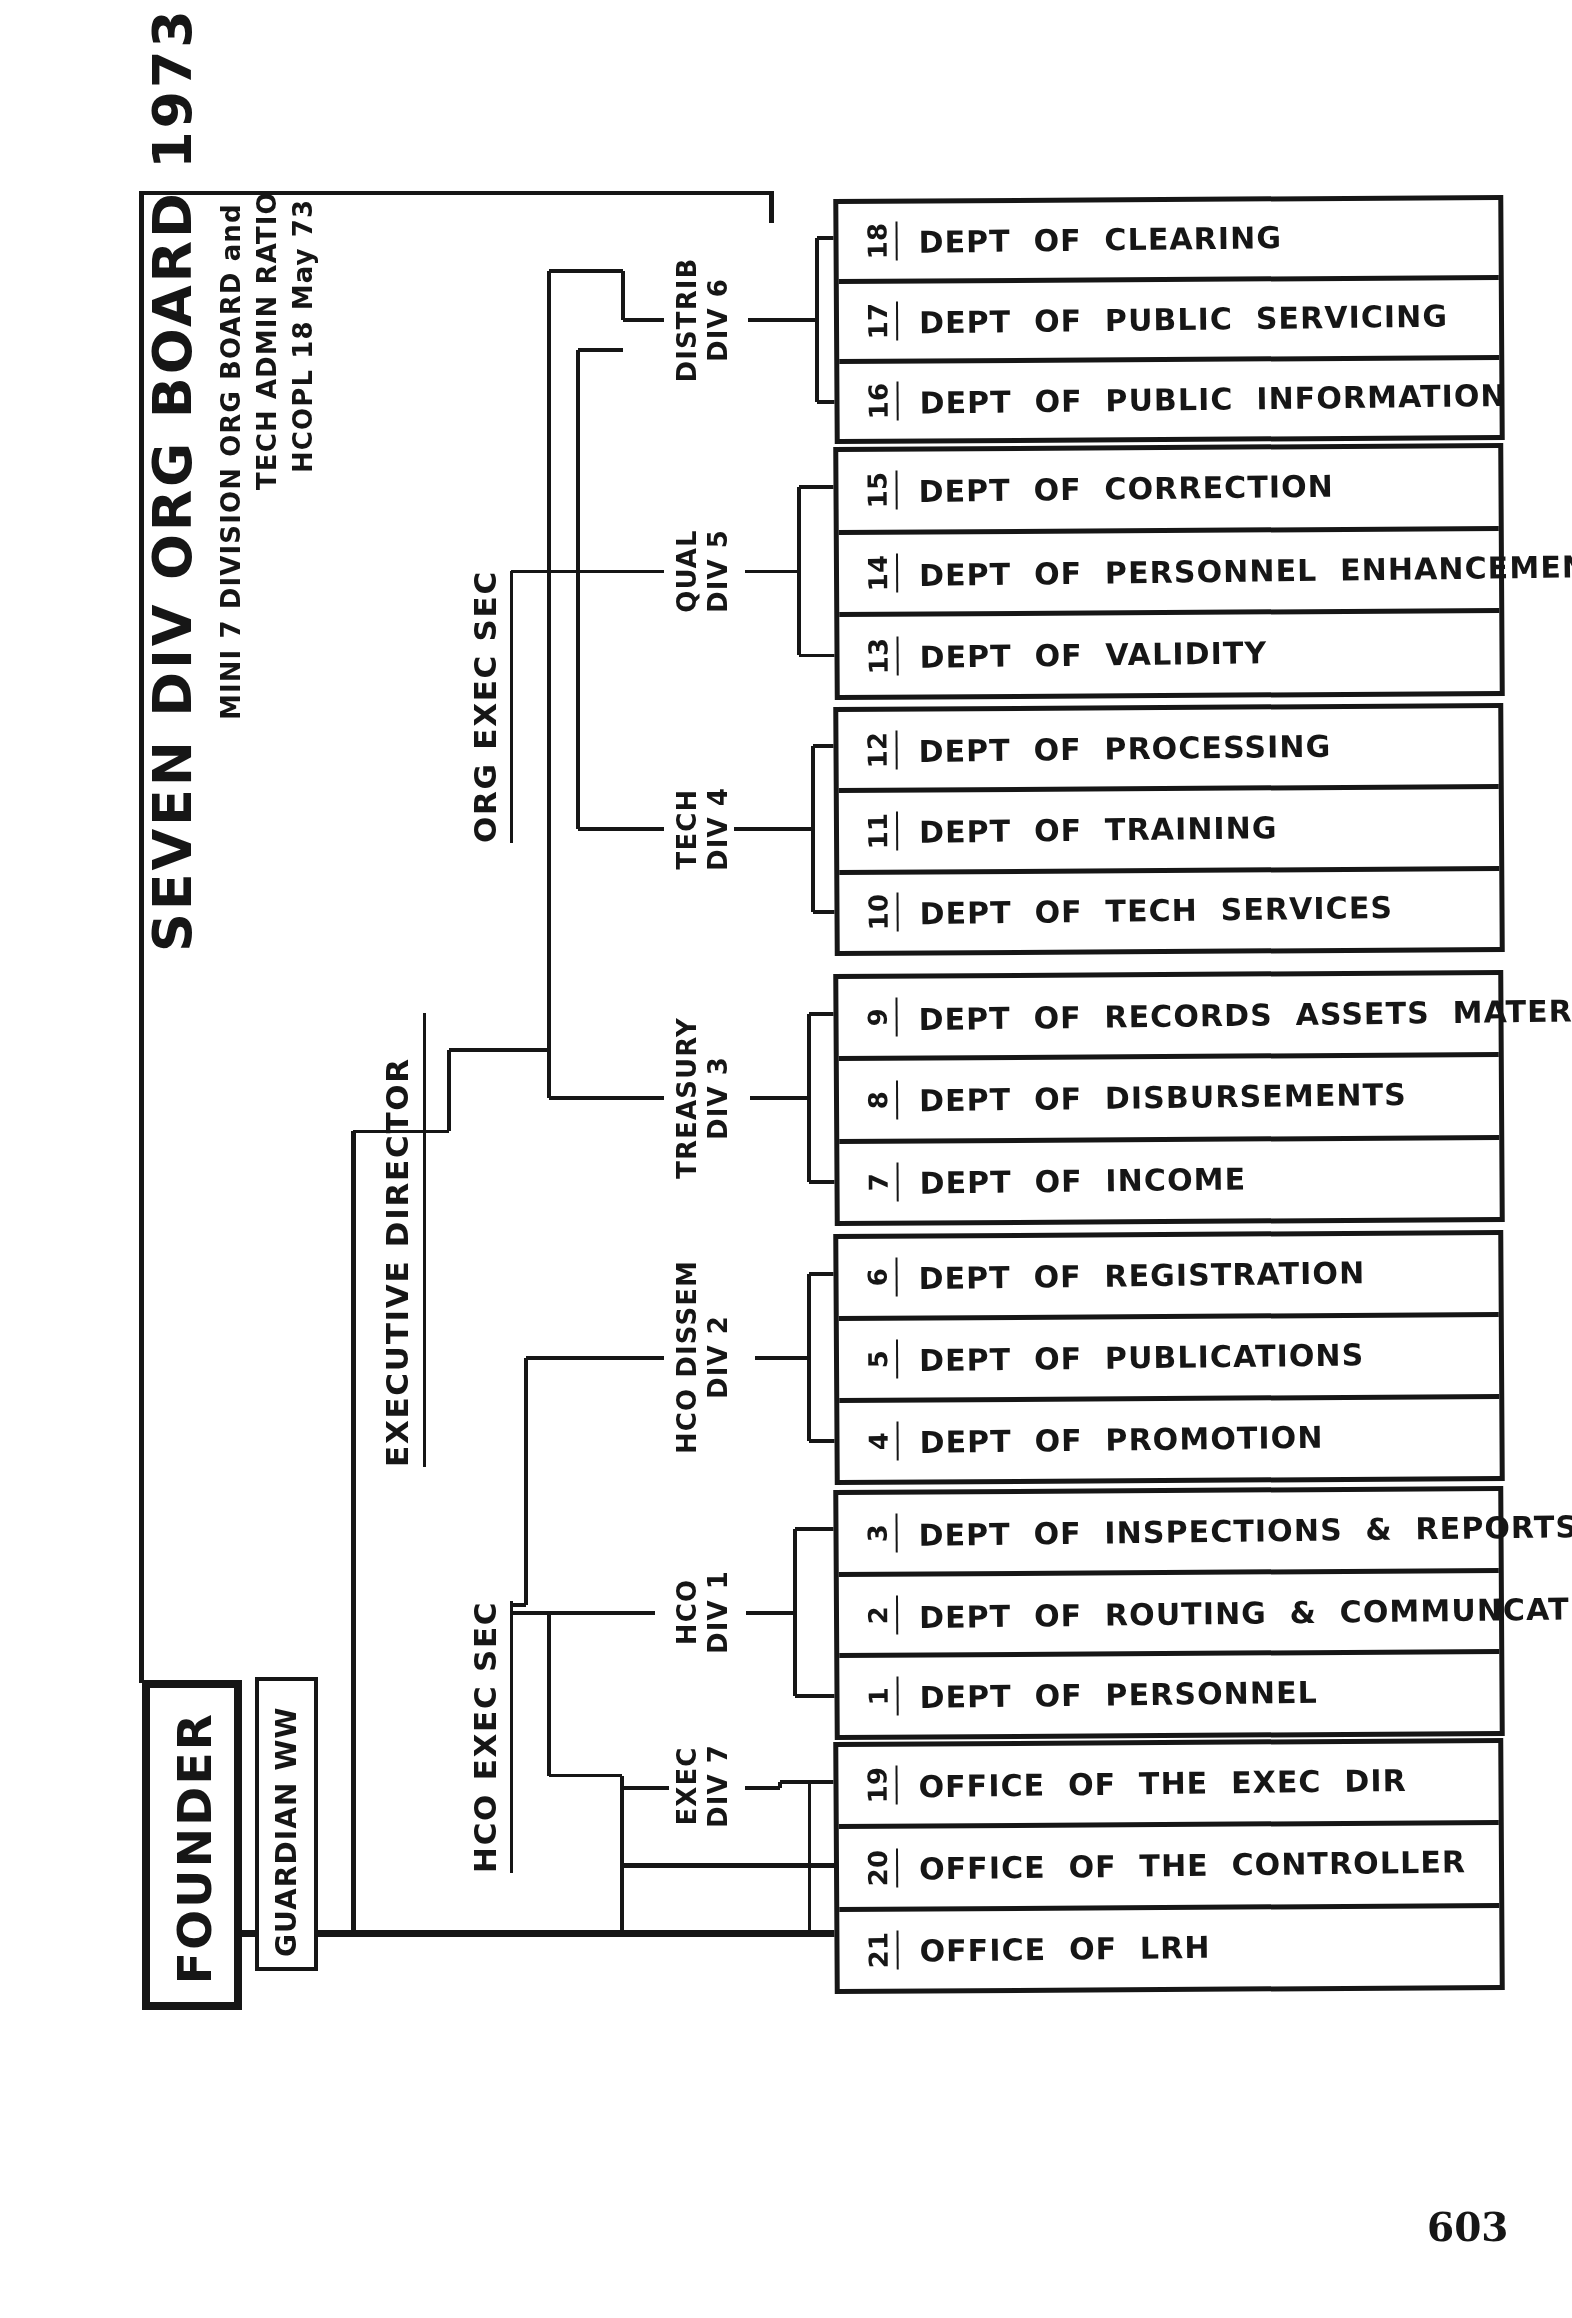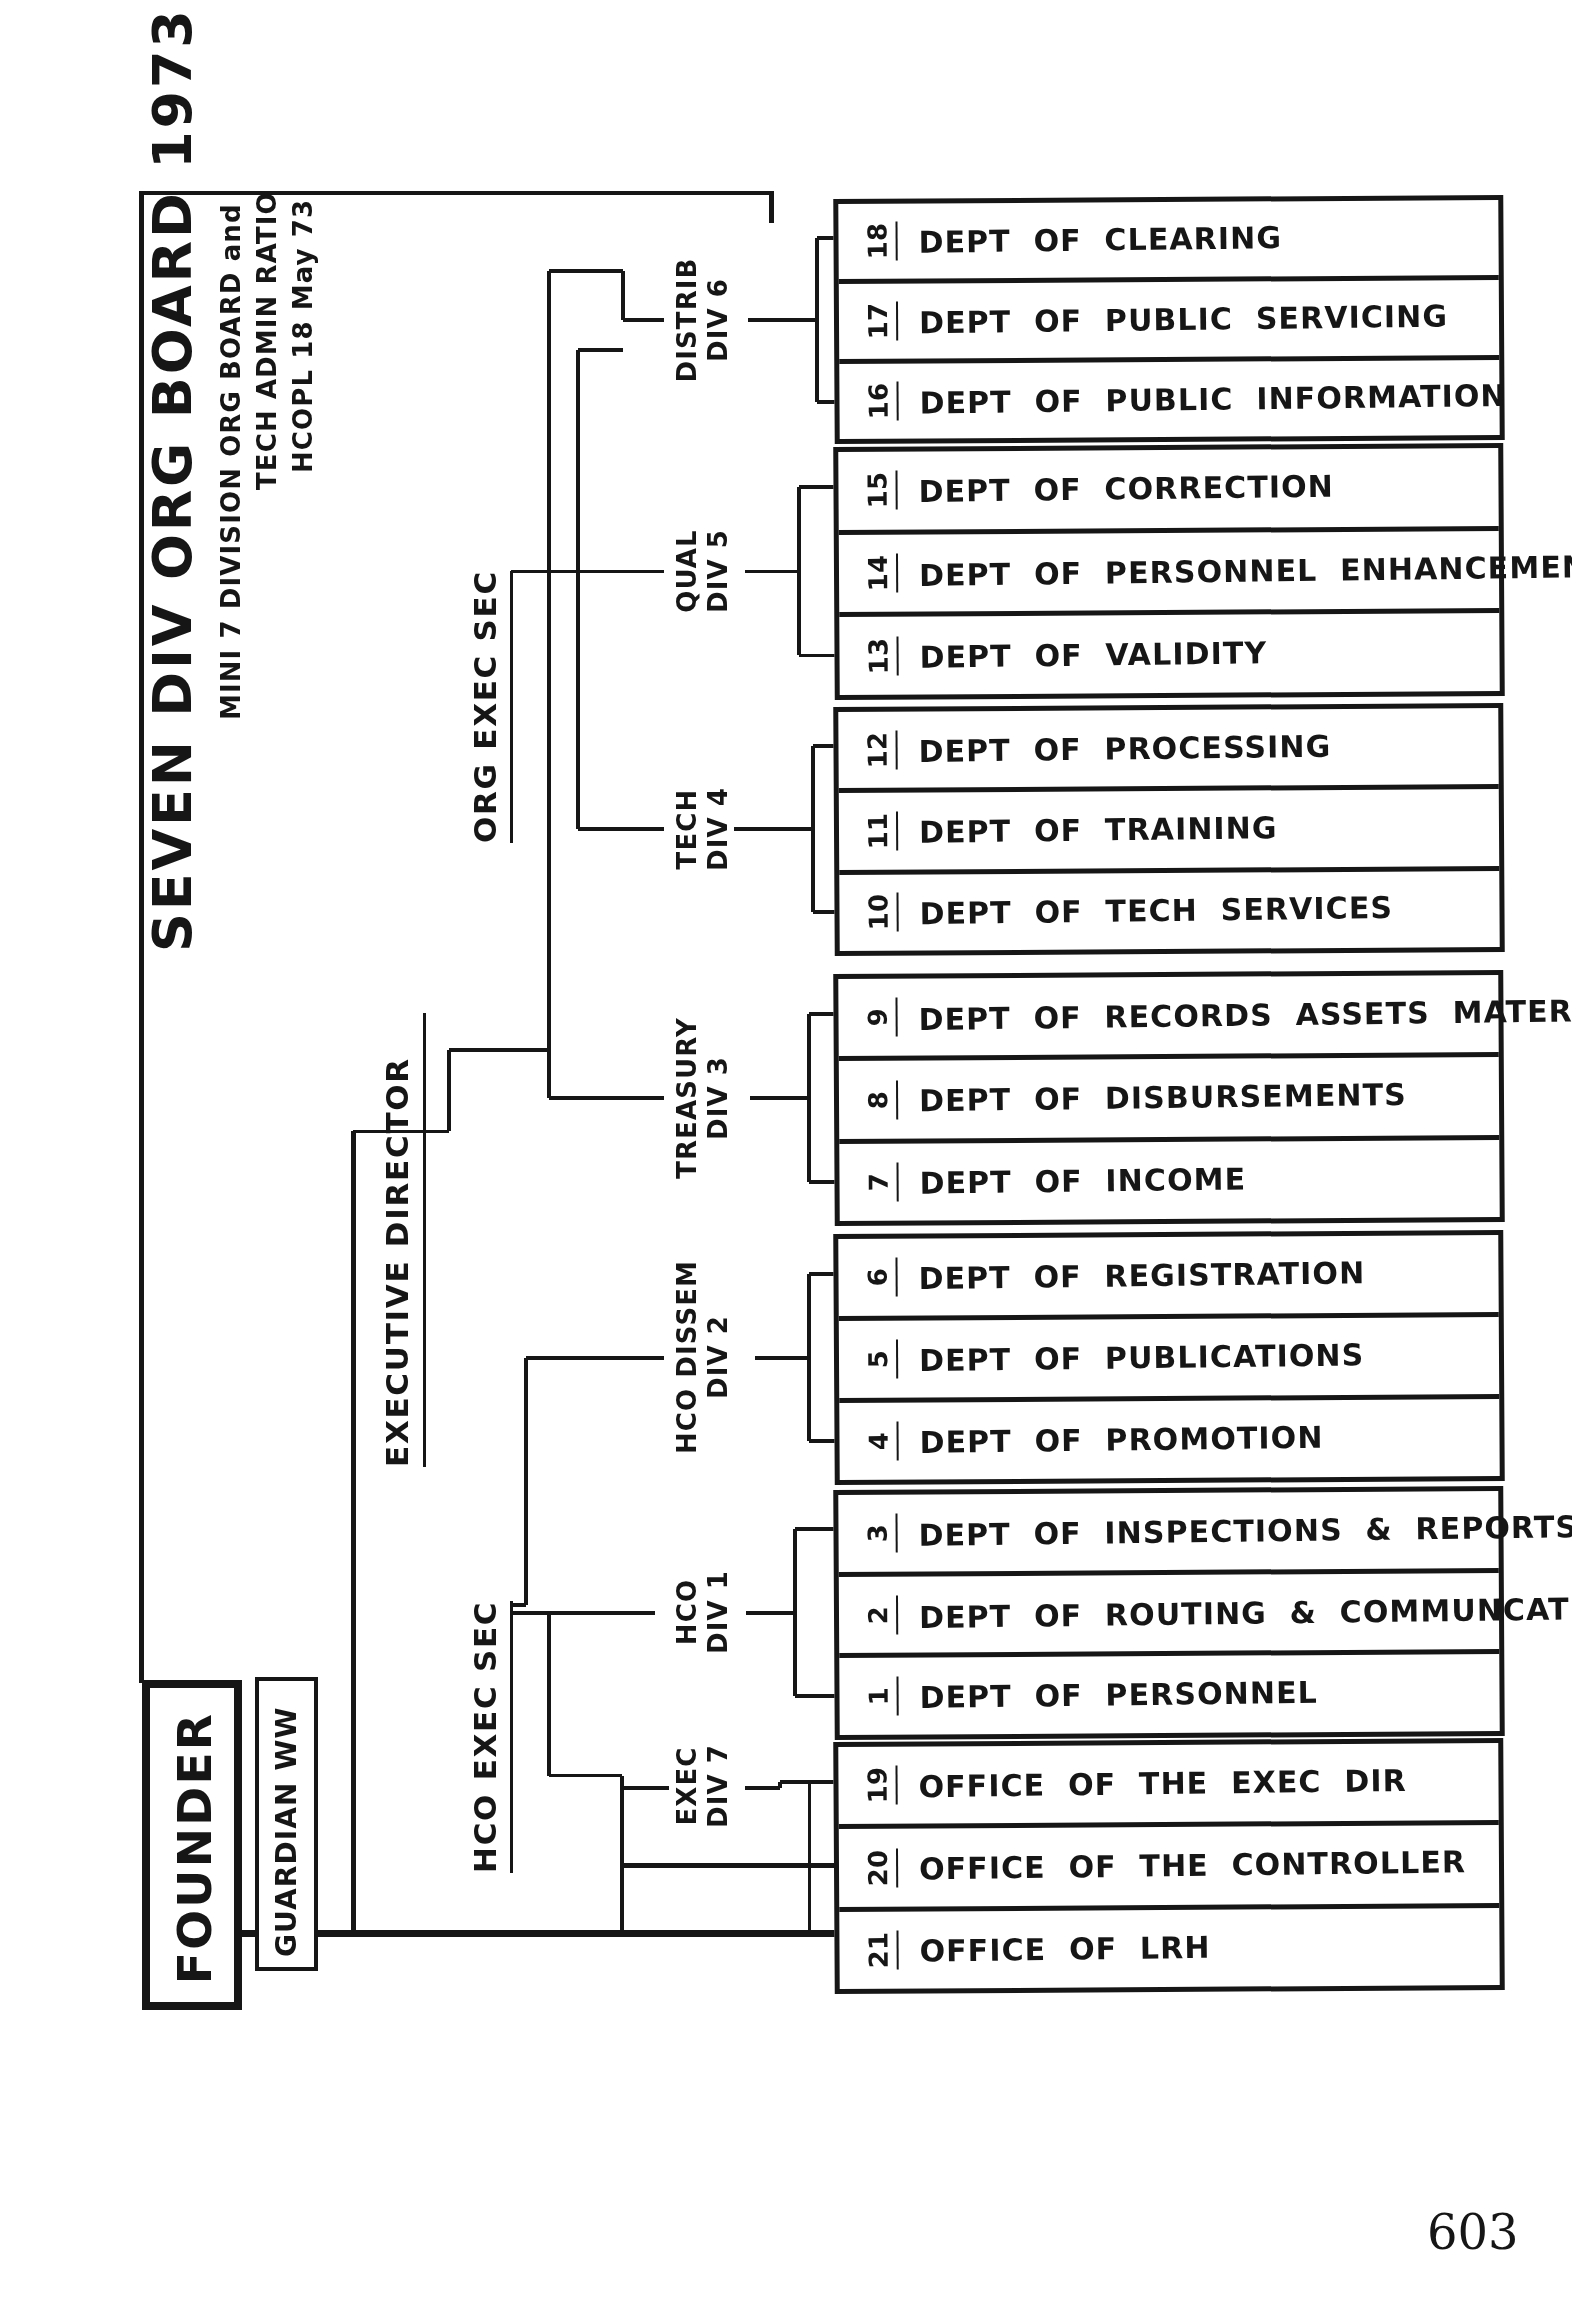--- a/index.html
+++ b/index.html
@@ -68,22 +68,22 @@
     font-weight:bold;
     font-size:30px;
     letter-spacing:1.1px;
     word-spacing:11.2px;
     transform:rotate(-0.4deg);
     white-space:nowrap;
   }
   .page-num{
     position:absolute;
     font-family:"DejaVu Serif", serif;
-    font-weight:normal;
-    font-size:48px;
+    font-weight:bold;
+    font-size:39px;
   }
 </style>
 </head>
 <body>
 
 <div class="page">
 
   <svg class="wires" width="1572" height="2319" viewBox="0 0 2807 4140" stroke="#161616" shape-rendering="crispEdges">
 
     <line x1="253" y1="344" x2="1378" y2="344" stroke-width="8"></line>

